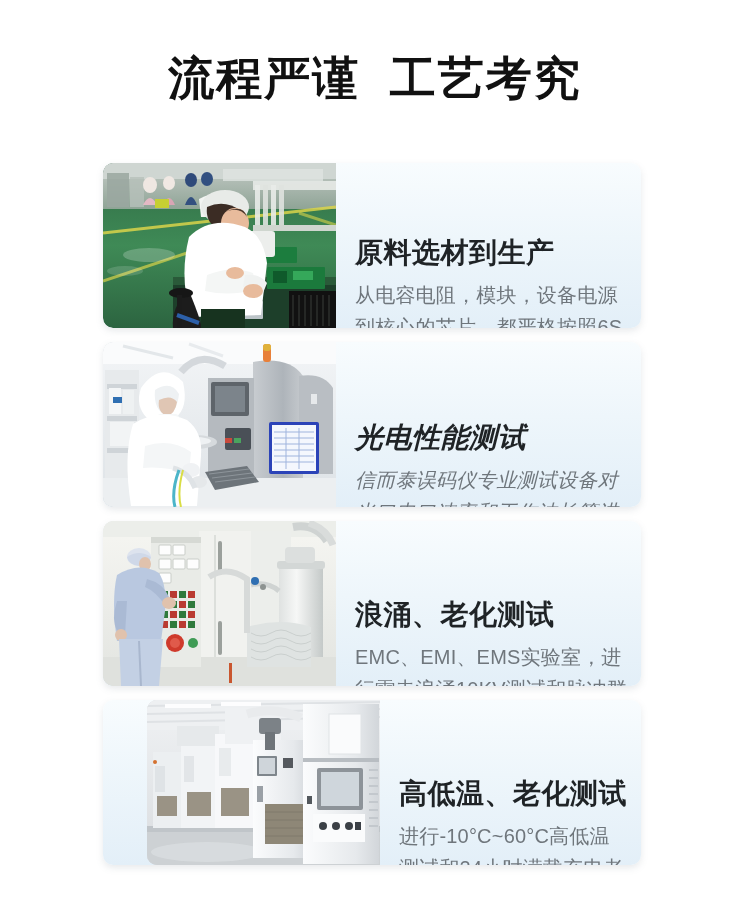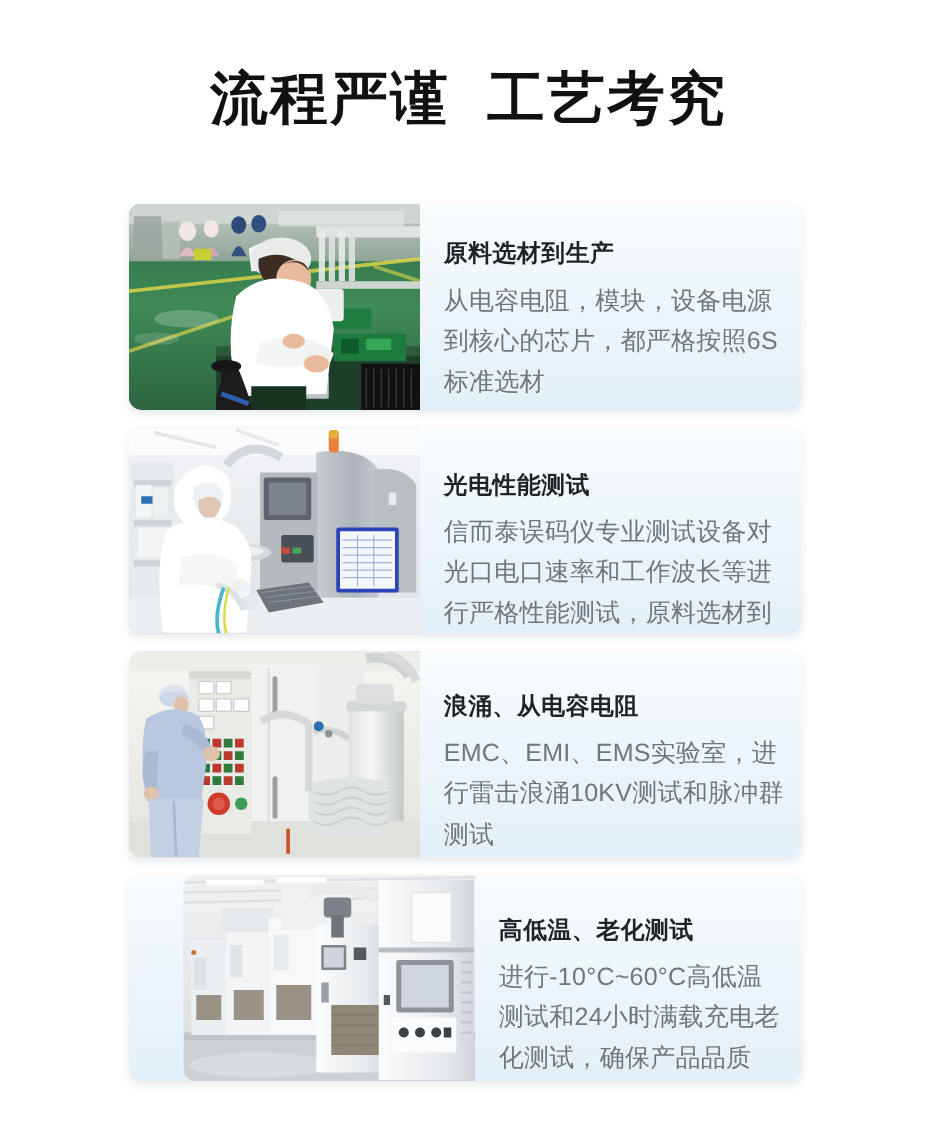--- a/index.html
+++ b/index.html
@@ -41,29 +41,30 @@
     overflow:hidden;
     background:#c9ced2;
   }
   .card-photo svg { display:block; width:233px; height:165px; }
 
   .card-body {
     flex:1 1 auto;
     padding:30px 14px 0 19px;
   }
   .card-heading {
-    font-size:19px; font-weight:bold; color:#1f2326;
+    font-size:28px; font-weight:bold; color:#1f2326;
     letter-spacing:0.5px; line-height:1.2;
     margin-bottom:9px;
+    margin-top:43px;
   }
   .card-text {
     font-size:20px; color:#6f767c; line-height:1.62;
     letter-spacing:0.2px;
   }
-  .card--mid .card-body { padding-top:36px; }
+  .card--mid .card-body { padding-top:36px;font-style:italic; }
   .card--low .card-body { padding-top:34px; }
 </style>
 </head>
 <body>
 
 <div class="page">
 
   <div class="page-title">流程严谨  工艺考究</div>
 
   <div class="cards">
@@ -342,21 +343,21 @@
           <path d="M14 54 q22 -14 42 -2 q8 12 6 38 l-4 30 l-44 0 q-6 -40 0 -66 z" fill="#b9c8e0"></path>
           <path d="M44 58 q16 4 22 18 l-4 8 q-10 -14 -20 -18 z" fill="#aabad4"></path>
           <ellipse cx="66" cy="82" rx="7" ry="6" fill="#e0c2ad"></ellipse>
           <path d="M14 80 q-6 18 0 30 l8 4 l2 -34 z" fill="#aabad4"></path>
           <ellipse cx="18" cy="114" rx="6" ry="6" fill="#e0c2ad"></ellipse>
           <path d="M16 118 l44 0 l-4 47 l-38 0 z" fill="#c3d0e4"></path>
           <path d="M36 120 l2 45" stroke="#a9b7ce" stroke-width="2"></path>
         </svg>
       </div>
       <div class="card-body">
-        <div class="card-heading">浪涌、从电容电阻</div>
+        <div class="card-heading">浪涌、老化测试</div>
         <div class="card-text">EMC、EMI、EMS实验室，进行雷击浪涌10KV测试和脉冲群测试</div>
       </div>
     </div>
 
     <div class="card card--low">
       <div class="card-photo">
         <svg viewBox="0 0 233 165" preserveAspectRatio="none" aria-hidden="true">
           <defs>
             <linearGradient id="g4bg" x1="0" y1="0" x2="0" y2="1">
               <stop offset="0%" stop-color="#f0f2f4"></stop>

